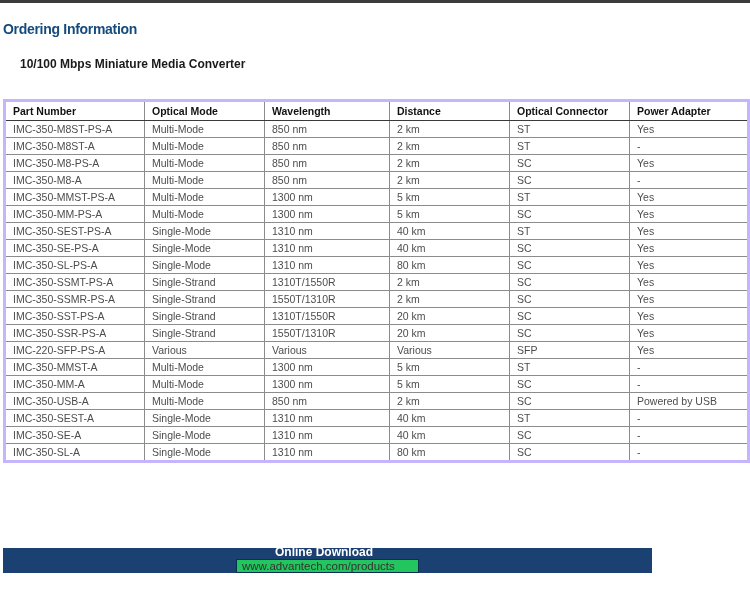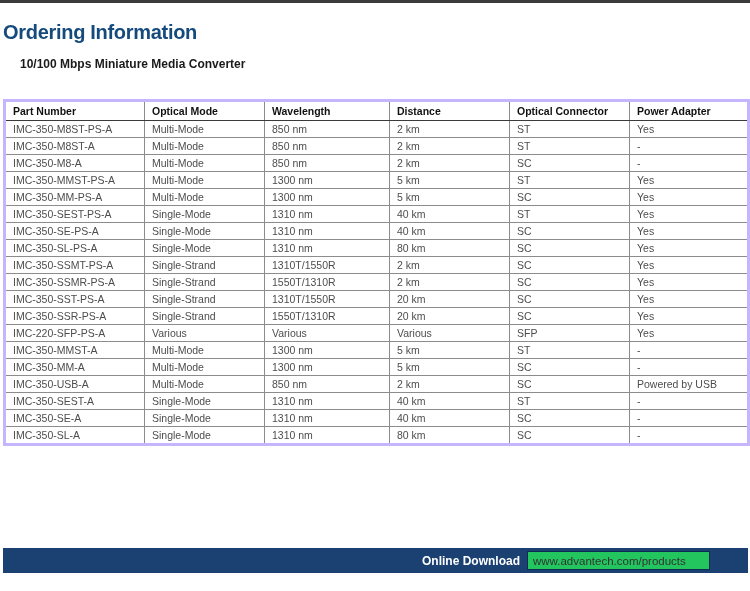--- a/index.html
+++ b/index.html
@@ -13,21 +13,21 @@
   .page { position: relative; width: 750px; height: 591px; background: #fff; }
 
   .top-rule {
     position: absolute; top: 0; left: 0;
     width: 750px; height: 3px;
     background: #3b3b3b;
   }
 
   .page-title {
     position: absolute; top: 21px; left: 3px;
-    font-size: 20px; font-weight: bold;
+    font-size: 14px; font-weight: bold;
     letter-spacing: -0.3px;
     color: #154a7d;
   }
 
   .section-subtitle {
     position: absolute; top: 57px; left: 20px;
     font-size: 12px; font-weight: bold;
     color: #1a1a1a;
   }
 
@@ -55,25 +55,26 @@
     padding-top: 3px; padding-bottom: 3px;
   }
   table.ordering tbody td {
     color: #4d4d4d;
     font-weight: normal;
   }
   table.ordering tbody tr { height: 15.5px; }
 
   .footer-bar {
     position: absolute; top: 548px; left: 3px;
-    width: 745px; height: 25px;
+    width: 649px; height: 25px;
     background: #1b4173;
     display: flex;
     align-items: center;
     justify-content: flex-end;
+    flex-direction: column;
   }
   .footer-label {
     color: #ffffff;
     font-size: 12px;
     font-weight: bold;
     margin-right: 7px;
   }
   .url-box {
     display: inline-flex;
     align-items: center;
@@ -128,20 +129,28 @@
         </tr>
         <tr>
           <td>IMC-350-M8ST-A</td>
           <td>Multi-Mode</td>
           <td>850 nm</td>
           <td>2 km</td>
           <td>ST</td>
           <td>-</td>
         </tr>
         <tr>
+          <td>IMC-350-M8-PS-A</td>
+          <td>Multi-Mode</td>
+          <td>850 nm</td>
+          <td>2 km</td>
+          <td>SC</td>
+          <td>Yes</td>
+        </tr>
+        <tr>
           <td>IMC-350-M8-A</td>
           <td>Multi-Mode</td>
           <td>850 nm</td>
           <td>2 km</td>
           <td>SC</td>
           <td>-</td>
         </tr>
         <tr>
           <td>IMC-350-MMST-PS-A</td>
           <td>Multi-Mode</td>

